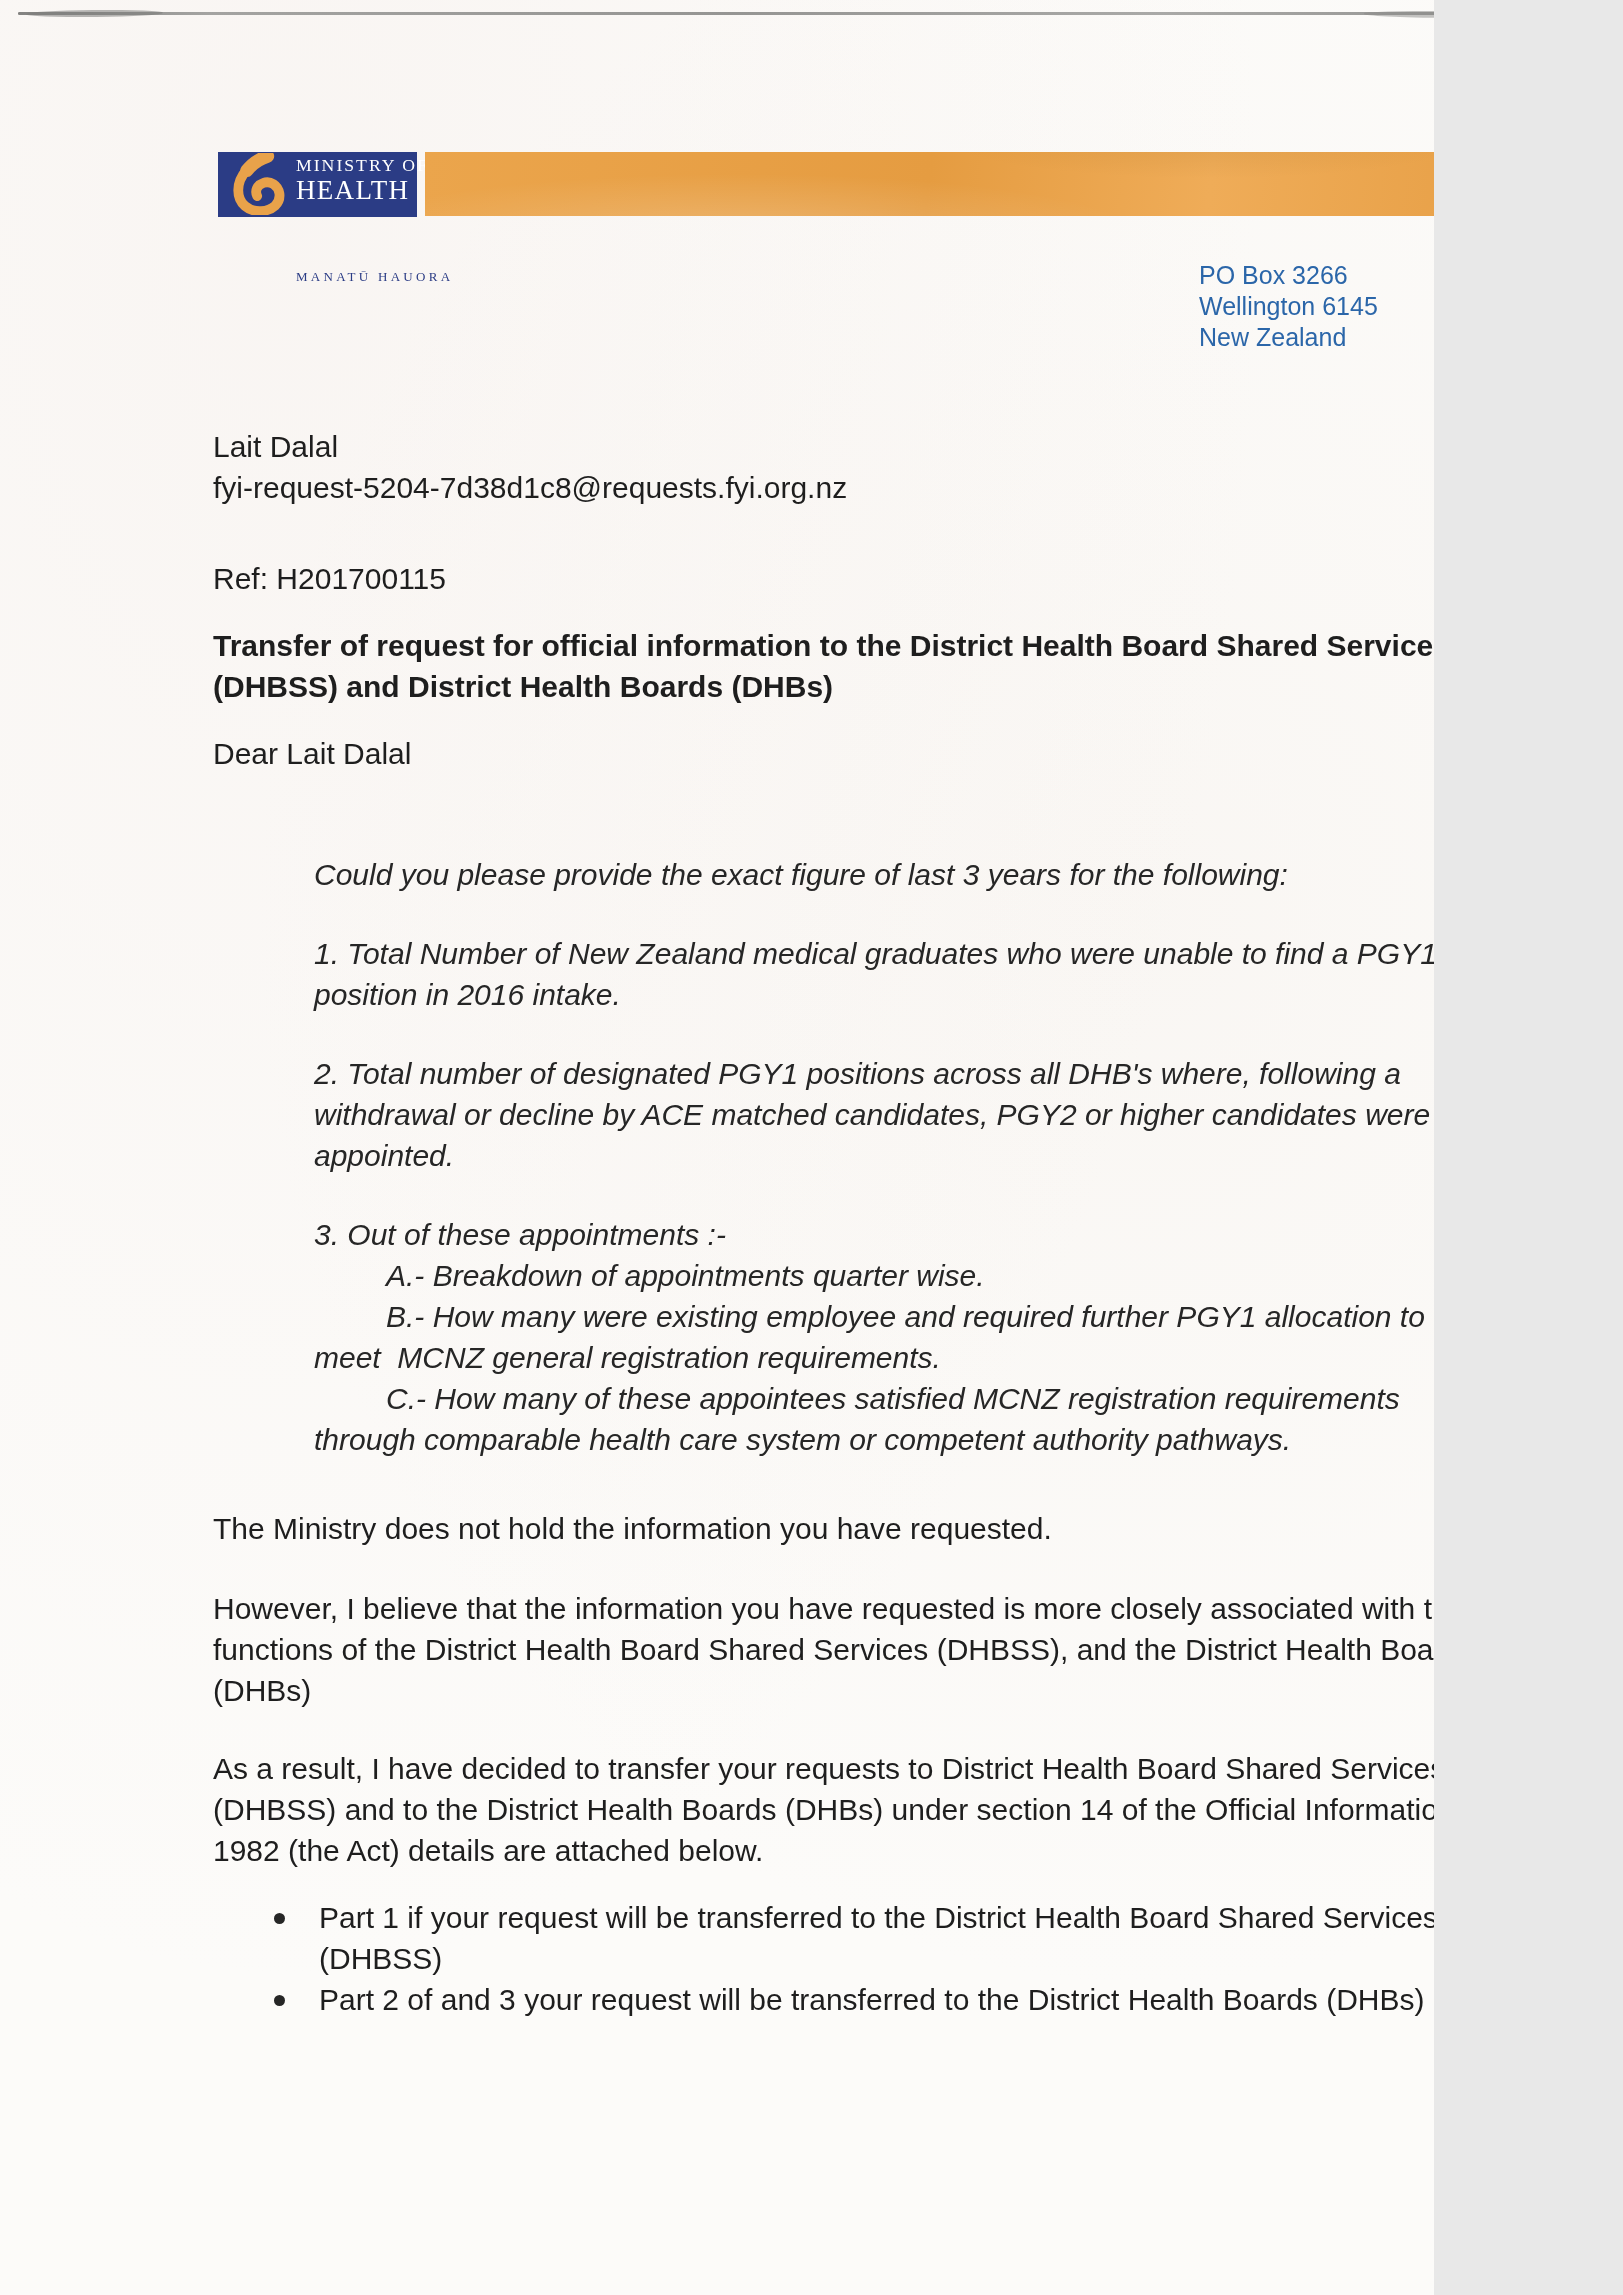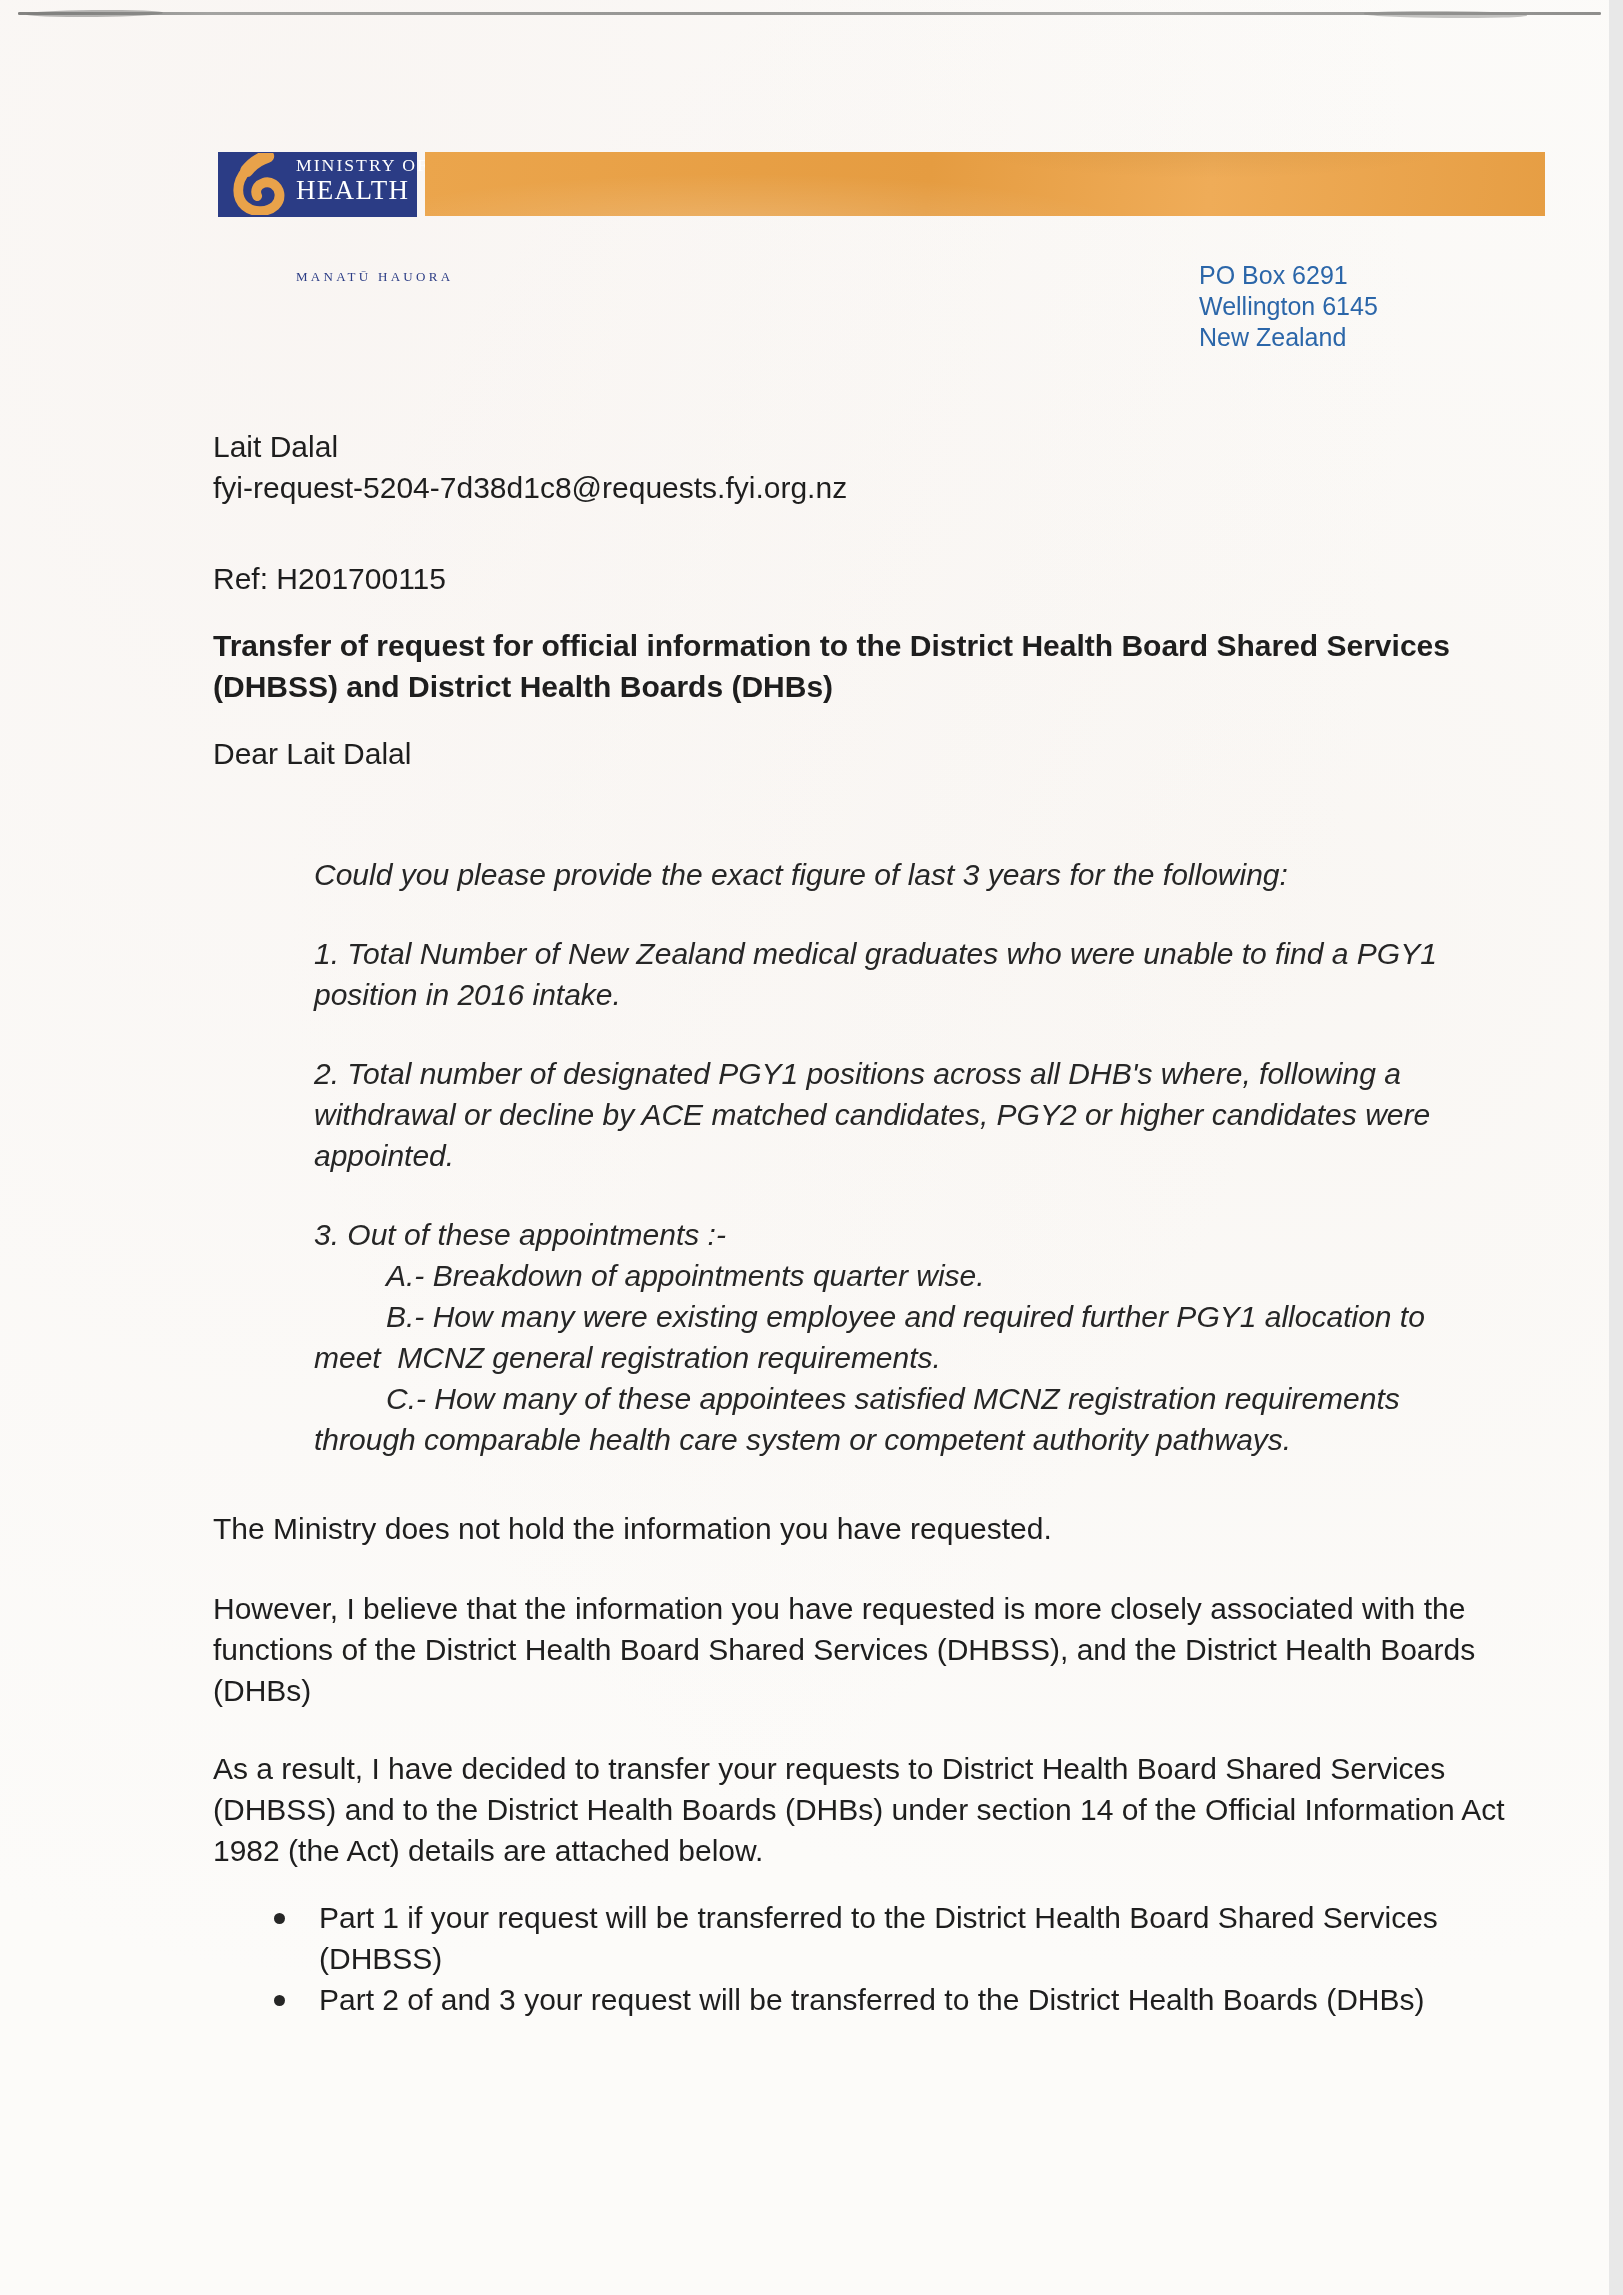--- a/index.html
+++ b/index.html
@@ -1,25 +1,26 @@
 <!DOCTYPE html>
 <html style="font-size:10.5px"><head>
 <meta charset="utf-8">
 <style>
   html,body { margin:0; padding:0; background:#e8e8e8; }
   .page {
     position:relative;
-    width:1609px; height:2295px;
+    width:1410px; height:2295px;
     background:
       radial-gradient(ellipse at 20% 10%, rgba(243,234,230,.35), transparent 60%),
       radial-gradient(ellipse at 80% 40%, rgba(243,236,230,.30), transparent 55%),
       #fcfbf9;
     font-family:"Liberation Sans", sans-serif;
     color:#1e1e1e;
     overflow:hidden;
+    padding-left:24px;
   }
 
   
   .scan-line { position:absolute; top:12.4px; left:18.3px; width:1583px; height:2.6px;
     background:linear-gradient(90deg,#767674,#9a9a98 12%,#8a8a88 45%,#a0a09e 72%,#828280);
     border-radius:1.3px; opacity:.9; }
   .scan-blob-left { position:absolute; top:9.8px; left:26px; width:137px; height:7.2px;
     background:#7c7c7a; border-radius:50%; opacity:.55; transform:rotate(-.6deg); }
   .scan-blob-right { position:absolute; top:11px; left:1364px; width:163px; height:6.5px;
     background:#8a8a88; border-radius:50%; opacity:.5; transform:rotate(.5deg); }
@@ -89,21 +90,21 @@
     </svg>
     <div class="logo-text">
       <div class="logo-line1">MINISTRY OF</div>
       <div class="logo-line2">HEALTH</div>
     </div>
   </div>
   <div class="manatu">MANATŪ HAUORA</div>
   <div class="banner"></div>
 
   <div class="address">
-    <div>PO Box 6291</div>
+    <div>PO Box 3266</div>
     <div>Wellington 6145</div>
     <div>New Zealand</div>
   </div>
 
   <div class="letter">
 
     <div class="recipient">
       <div>Lait Dalal</div>
       <div>fyi-request-5204-7d38d1c8@requests.fyi.org.nz</div>
     </div>

